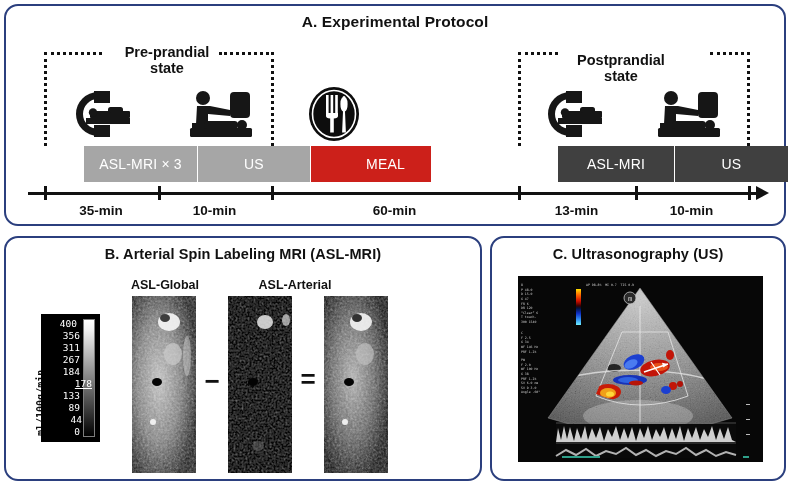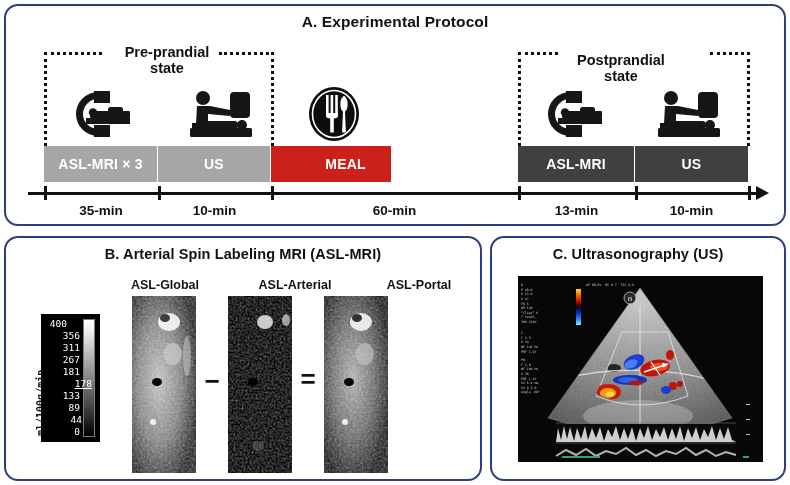--- a/index.html
+++ b/index.html
@@ -38,22 +38,23 @@
   #post-label{left:540px;top:38px;width:150px;margin-top:8px;}
 
   
   .bracket{position:absolute;}
   .bracket .v{position:absolute;width:0;border-left:3px dotted #111;}
   .bracket .h{position:absolute;height:0;border-top:3px dotted #111;}
 
   .bar{
     position:absolute;height:36px;box-sizing:border-box;
     display:flex;align-items:center;justify-content:center;
-    color:#fff;font-size:14px;font-weight:700;letter-spacing:.2px;
+    color:#fff;font-size:14px;font-weight:400;letter-spacing:.2px;
     border-right:1.5px solid #fff;
+    margin-left:40px;
   }
   .bar.gray{background:#a6a6a6;}
   .bar.red{background:#cc201a;border-right:none;padding-left:29px;}
   .bar.green{background:#404040;}
   .bar.last{border-right:none;}
 
   
   #axis-line{position:absolute;left:22px;top:186px;width:730px;height:0;border-top:3.5px solid #111;}
   #axis-arrow{
     position:absolute;left:750px;top:179.5px;width:0;height:0;
@@ -235,36 +236,35 @@
   </div>
 </div>
 
 <div class="panel" id="panel-b">
   <div class="panel-title">B. Arterial Spin Labeling MRI (ASL-MRI)</div>
 
   <div id="colorbar-group" style="left:22px;top:76px;width:72px;height:128px;">
     <div id="cb-unit" style="left:7px;top:122px;">ml/100g/min</div>
     <div id="cb-box" style="left:13px;top:0;width:59px;height:128px;">
       <div id="cb-gradient" style="left:42px;top:5px;width:12px;height:118px;"></div>
-      <div class="cb-tick" style="left:0;width:26px;top:5px;">400</div>
+      <div class="cb-tick" style="left:0;width:36px;top:5px;">400</div>
       <div class="cb-tick" style="left:0;width:39px;top:17px;">356</div>
       <div class="cb-tick" style="left:0;width:39px;top:29px;">311</div>
       <div class="cb-tick" style="left:0;width:39px;top:41px;">267</div>
-      <div class="cb-tick" style="left:0;width:39px;top:53px;">181</div>
+      <div class="cb-tick" style="left:0;width:39px;top:53px;">184</div>
       <div class="cb-tick" style="left:0;width:51px;top:65px;text-decoration:underline;">178</div>
       <div class="cb-tick" style="left:0;width:39px;top:77px;">133</div>
       <div class="cb-tick" style="left:0;width:39px;top:89px;">89</div>
       <div class="cb-tick" style="left:2px;width:39px;top:101px;">44</div>
       <div class="cb-tick" style="left:0;width:39px;top:113px;">0</div>
     </div>
   </div>
 
   <div class="asl-label" style="left:226px;top:40px;width:126px;">ASL-Arterial</div>
   <div class="asl-label" style="left:96px;top:40px;width:126px;">ASL-Global</div>
-  <div class="asl-label" style="left:352px;top:40px;width:122px;">ASL-Portal</div>
 
   <div class="asl-img" style="left:126px;top:58px;width:64px;height:177px;">
     <svg width="64" height="177" viewBox="0 0 64 177" preserveAspectRatio="none" aria-hidden="true">
       <defs>
         <filter id="n1">
             <feTurbulence type="fractalNoise" baseFrequency="0.45" numOctaves="4" seed="7"></feTurbulence>
           <feColorMatrix type="saturate" values="0"></feColorMatrix>
           <feComponentTransfer>
               <feFuncR type="linear" slope="1.5" intercept="-0.22"></feFuncR>
             <feFuncG type="linear" slope="1.5" intercept="-0.22"></feFuncG>

